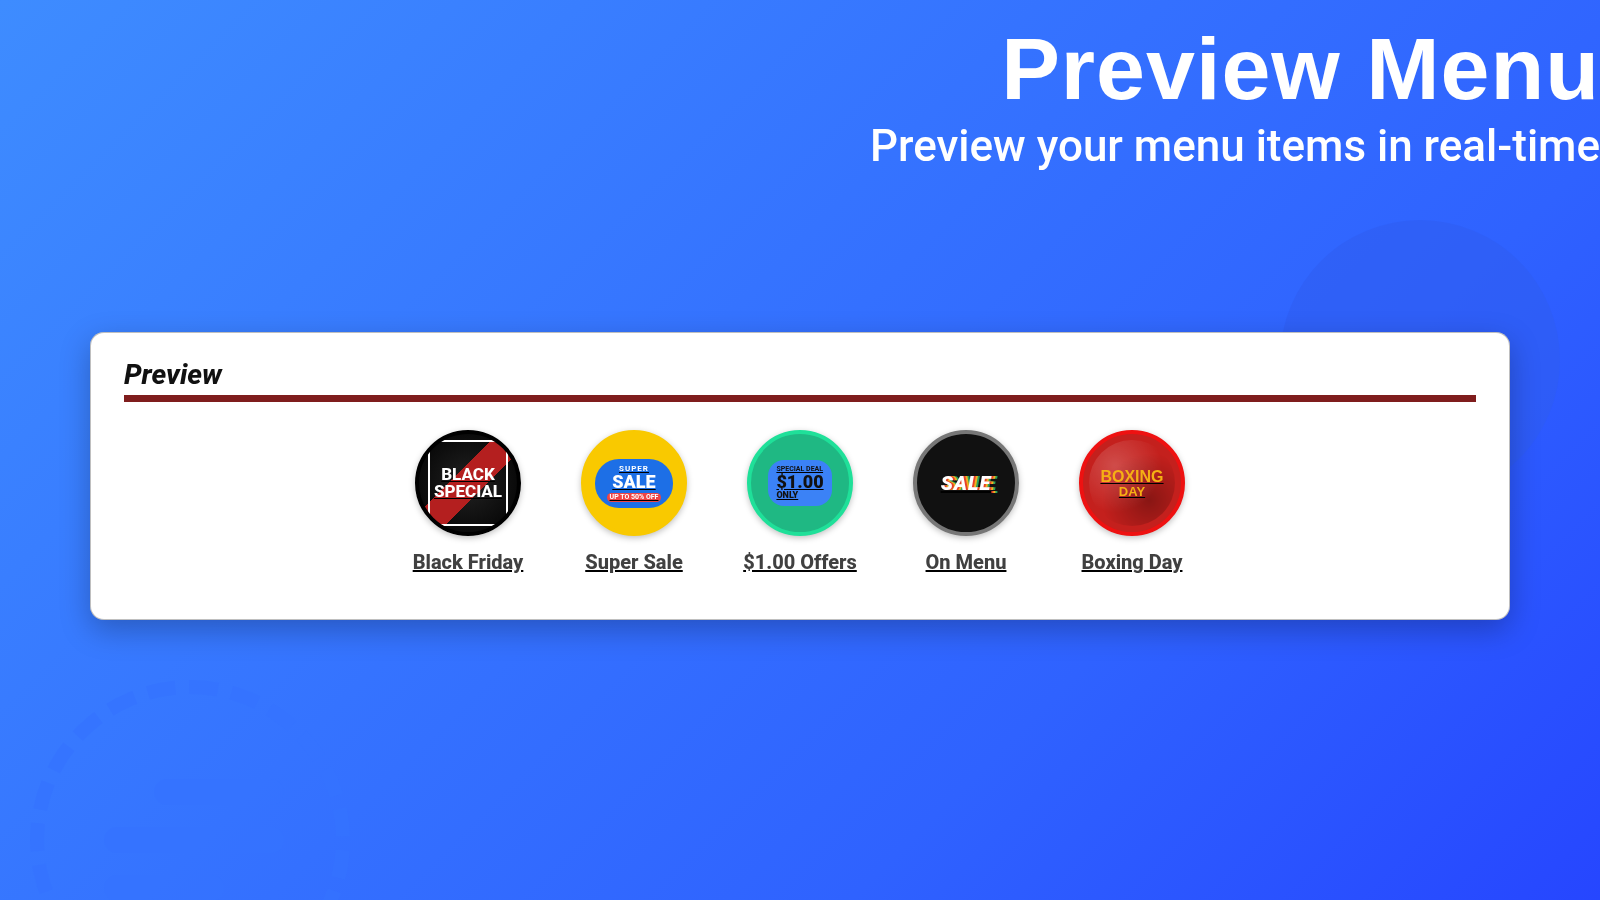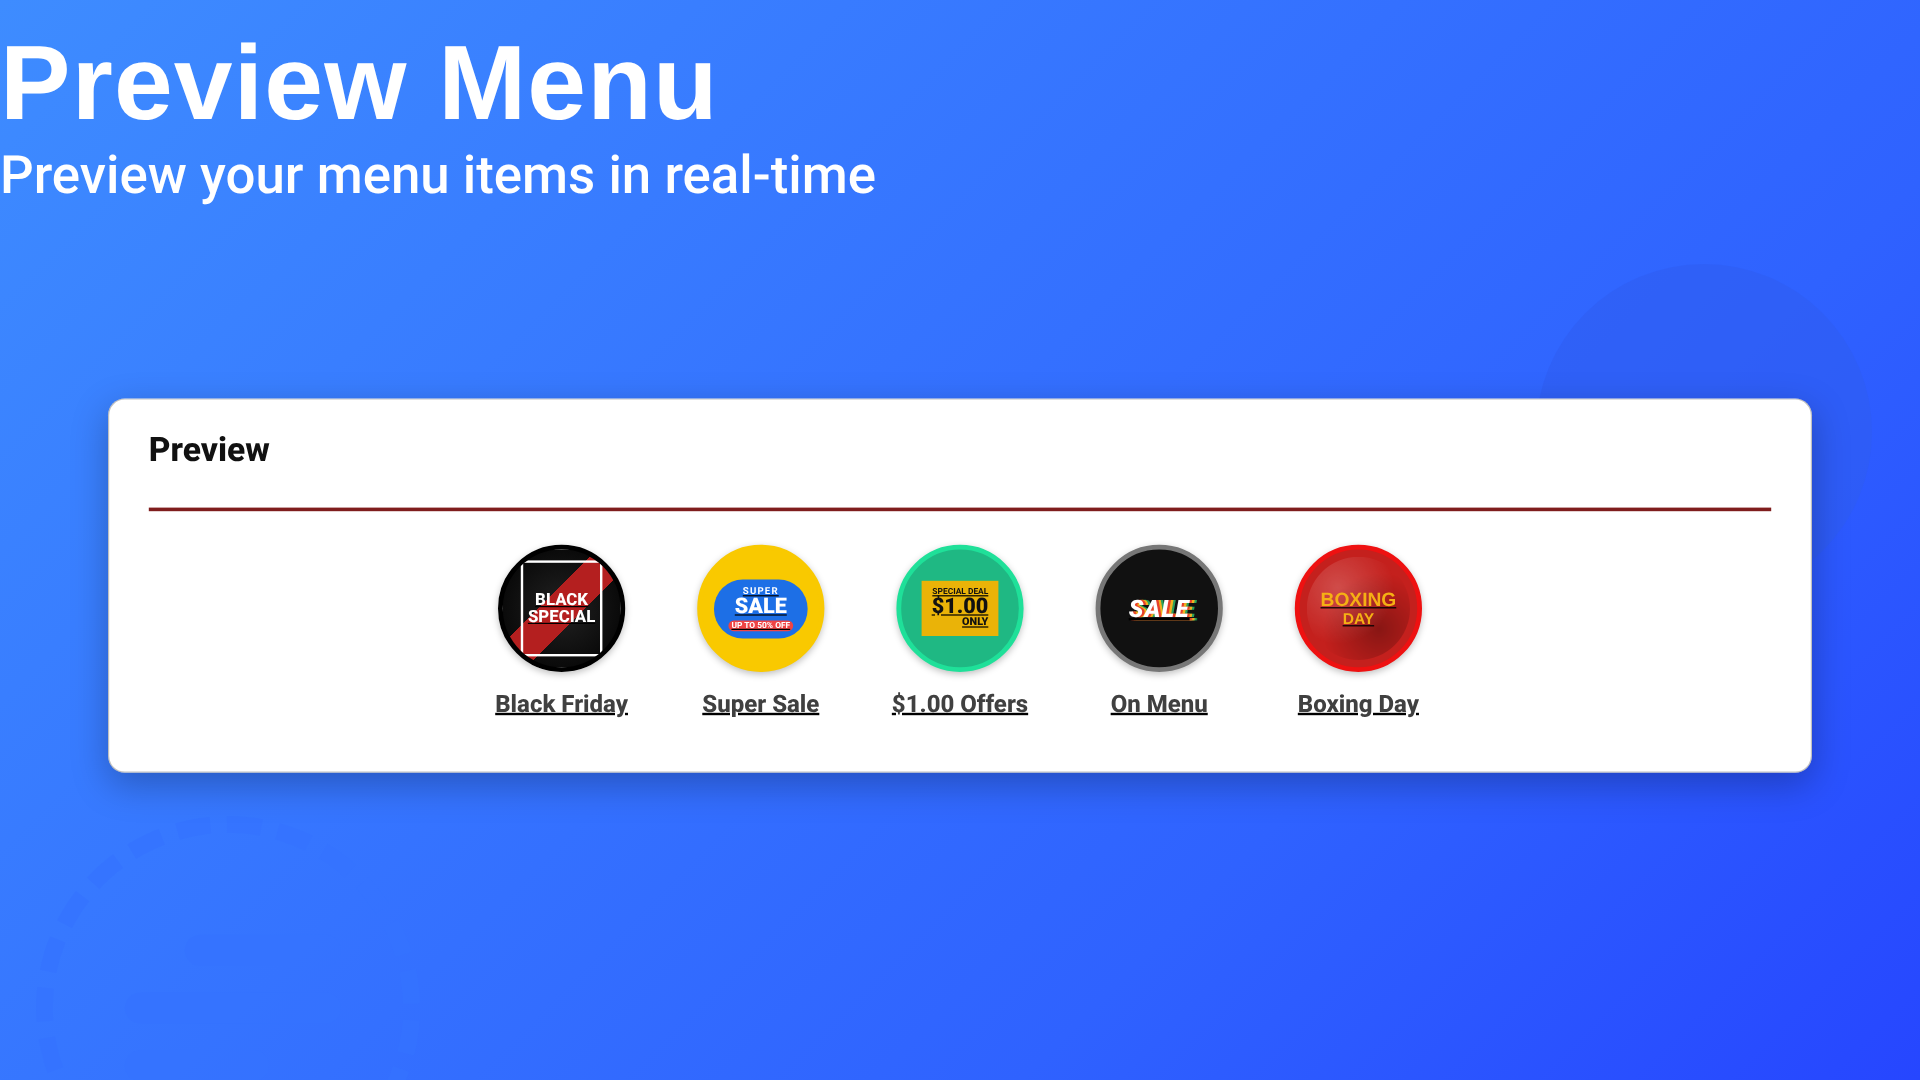--- a/index.html
+++ b/index.html
@@ -28,21 +28,21 @@
     opacity: .7;
     display: flex; flex-direction: column; justify-content: center; gap: 22px;
     padding-left: 60px;
   }
   .deco-bl .bar { height: 26px; border-radius: 14px; background: #3573FF; }
   .deco-bl .bar.b1 { width: 130px; margin-left: 50px; }
   .deco-bl .bar.b2 { width: 180px; }
   .deco-bl .bar.b3 { width: 120px; }
 
   .headline {
-    text-align: left;
+    text-align: right;
     color: #fff;
     padding-top: 18px;
   }
   .headline h1 {
     font-size: 88px;
     font-weight: 900;
     letter-spacing: 1px;
     font-family: "Arial Rounded MT Bold", "Segoe UI", Arial, sans-serif;
   }
   .headline h2 {
@@ -56,22 +56,23 @@
     left: 90px; right: 90px; top: 332px;
     background: #fff;
     border-radius: 14px;
     box-shadow: 0 10px 30px rgba(0,0,0,.25), 0 0 0 1px rgba(0,0,0,.25) inset;
     padding: 26px 34px 46px;
   }
   .card-title {
     font-size: 28px;
     font-weight: 800;
     color: #111;
-    padding-bottom: 32px;
-    border-bottom: 3px solid #7f1d1d;
+    padding-bottom: 4px;
+    border-bottom: 7px solid #7f1d1d;
+    font-style: italic;
   }
   .items-row {
     display: flex;
     justify-content: center;
     gap: 36px;
     margin-top: 28px;
   }
   .menu-item {
     display: flex; flex-direction: column; align-items: center;
     cursor: pointer;
@@ -98,39 +99,39 @@
     background: radial-gradient(circle at 50% 50%, #222 0%, #000 100%);
     border-color: #000;
   }
   .badge-black-friday::before {
     content: ""; position: absolute; inset: 0;
     background: linear-gradient(135deg, transparent 40%, #b41f1f 40%, #b41f1f 60%, transparent 60%);
   }
   .badge-black-friday .bf-box {
     position: relative; z-index: 2;
     border: 2px solid #fff;
-    font-size: 14px; font-weight: 800; line-height: 1;
+    font-size: 17px; font-weight: 800; line-height: 1;
     color: #fff;
     padding: 24px 4px; text-align: center;
   }
 
   .badge-super-sale { background: #f9c900; border-color: #f9c900; }
   .badge-super-sale .pill {
     background: #1d6fe6; color: #fff;
     border-radius: 24px; padding: 6px 12px;
     text-align: center; line-height: 1;
   }
   .badge-super-sale .pill .s1 { font-size: 8px; font-weight: 700; letter-spacing: 1px; display:block; }
   .badge-super-sale .pill .s2 { font-size: 18px; font-weight: 900; display:block; }
   .badge-super-sale .pill .s3 { font-size: 7px; font-weight: 700; display:block; background:#ef4444; border-radius:6px; padding:1px 3px; margin-top:2px; }
 
   .badge-dollar { background: #1fb883; border-color: #1fe099; }
   .badge-dollar .tag {
-    background: #eab308; color: #111; font-weight: 900;
-    padding: 6px 8px; border-radius: 0; text-align: right; line-height: 1;
+    background: #3b82f6; color: #111; font-weight: 900;
+    padding: 6px 8px; border-radius: 16px; text-align: left; line-height: 1;
     position: relative;
   }
   .badge-dollar .tag .t0 { font-size: 7px; font-weight: 700; display:block; }
   .badge-dollar .tag .t1 { font-size: 18px; display:block; }
   .badge-dollar .tag .t2 { font-size: 9px; display:block; }
 
   .badge-on-sale { background: #111; border-color: #777; }
   .badge-on-sale .saletxt {
     font-size: 20px; font-weight: 900; letter-spacing: 1px;
     color: #fff; text-shadow: 2px 0 #e6402b, 4px 0 #f2b01e, 6px 0 #2aa05a;

